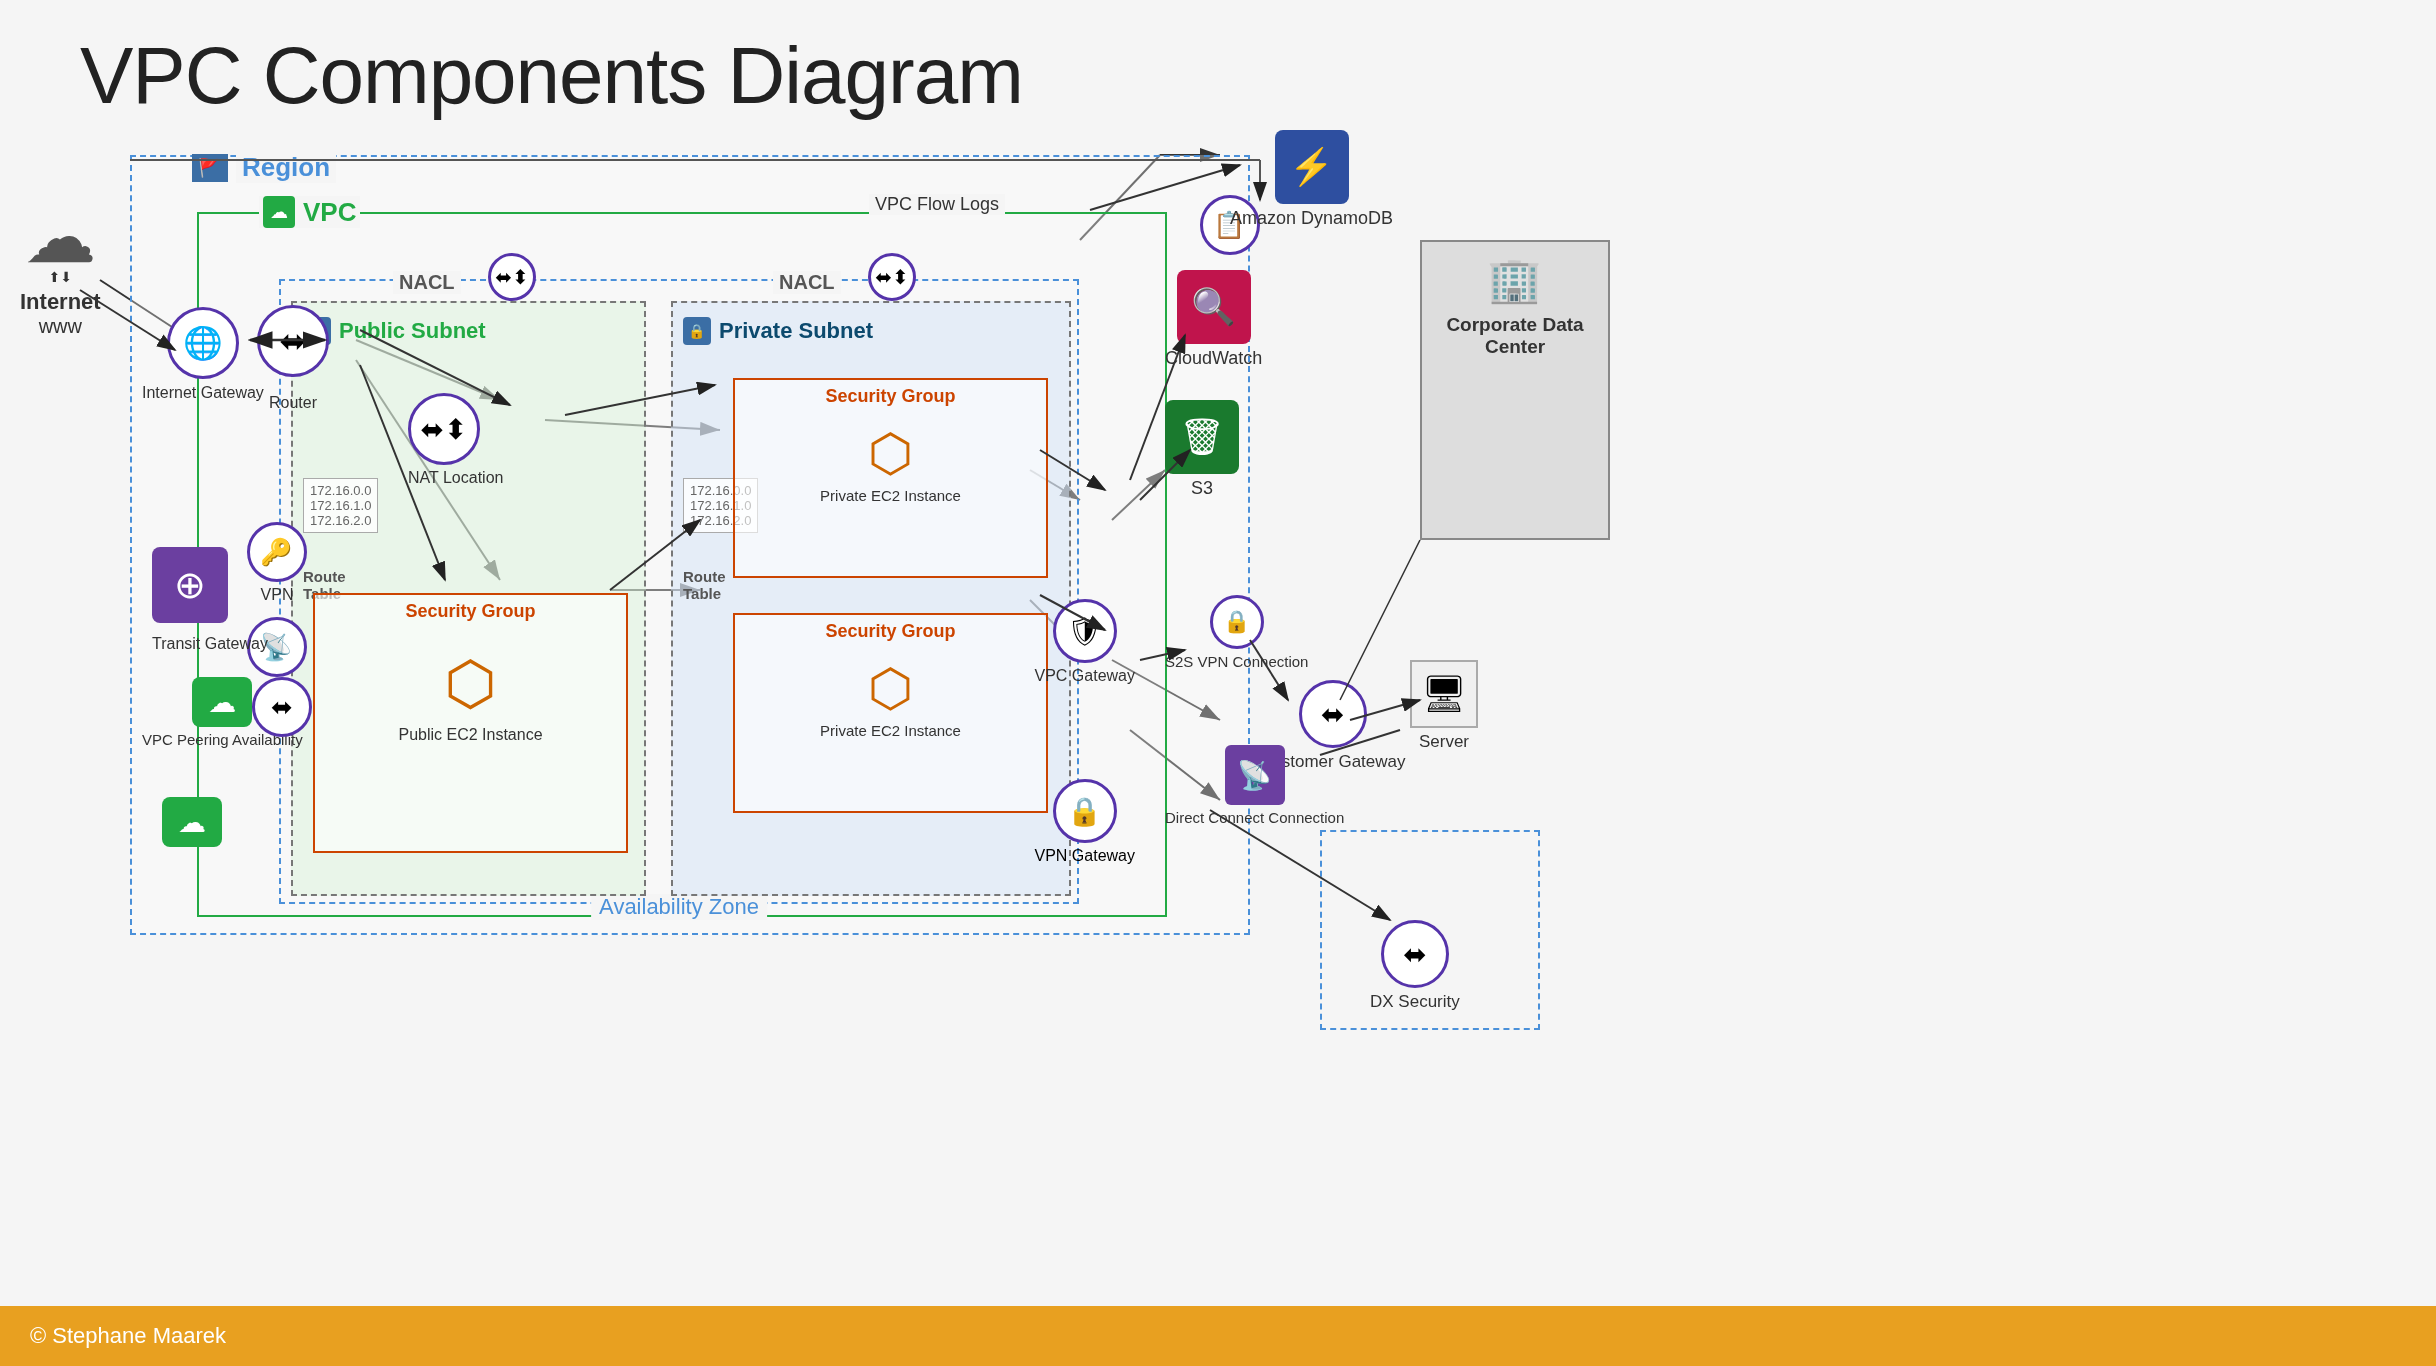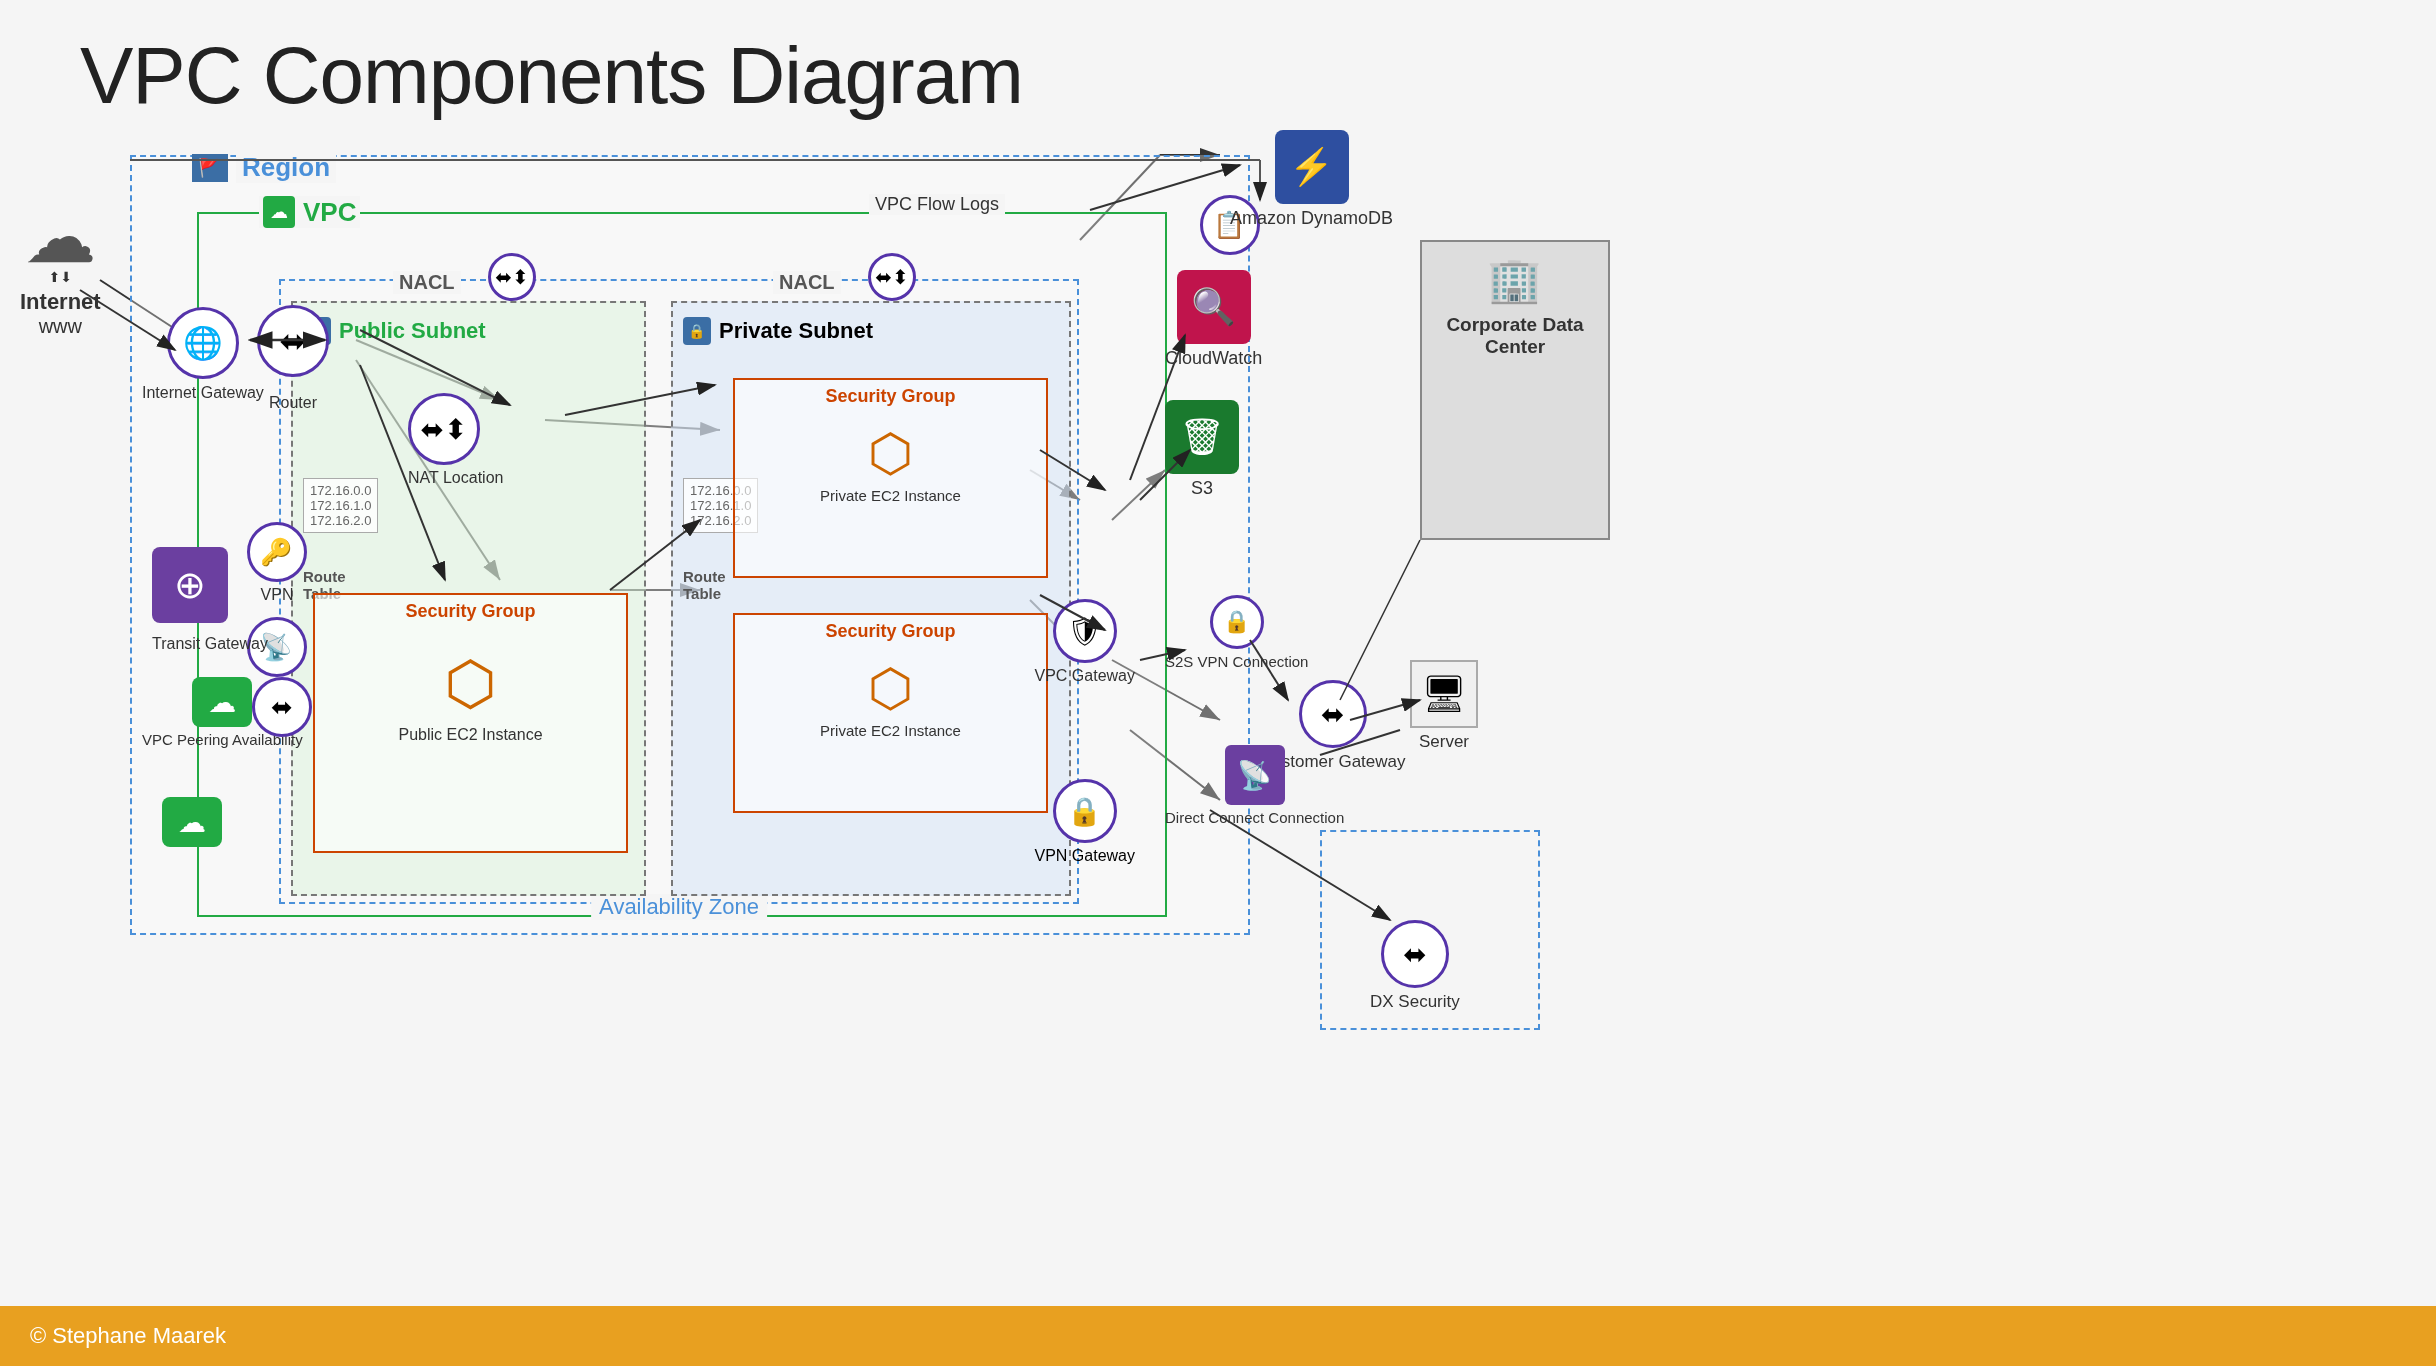--- a/index.html
+++ b/index.html
@@ -243,21 +243,21 @@
       </div>
 
       <div style="position:absolute;top:20px;left:390px;width:400px;height:595px;border:2px dashed #777;background:rgba(210,225,245,0.5);">
 
         <div style="position:absolute;top:-32px;left:100px;font-size:20px;color:#555;font-weight:600;background:#f5f5f5;padding:0 6px;">NACL</div>
 
         <div style="position:absolute;top:-50px;left:195px;width:48px;height:48px;border-radius:50%;border:3px solid #5533aa;background:white;display:flex;align-items:center;justify-content:center;font-size:20px;">⬌⬍</div>
 
         <div style="position:absolute;top:14px;left:10px;display:flex;align-items:center;gap:8px;">
           <div style="width:28px;height:28px;background:#3b6ea5;border-radius:4px;display:flex;align-items:center;justify-content:center;color:white;font-size:14px;">🔒</div>
-          <span style="font-size:22px;color:#000000;font-weight:700;">Private Subnet</span>
+          <span style="font-size:22px;color:#0c4a6e;font-weight:700;">Private Subnet</span>
         </div>
 
         <div style="position:absolute;top:175px;left:10px;background:rgba(255,255,255,0.8);border:1px solid #aaa;padding:4px 6px;">
           <div style="font-size:13px;color:#666;">172.16.0.0</div>
           <div style="font-size:13px;color:#666;">172.16.1.0</div>
           <div style="font-size:13px;color:#666;">172.16.2.0</div>
         </div>
         <div style="position:absolute;top:265px;left:10px;font-size:15px;color:#555;font-weight:600;">Route<br>Table</div>
 
         <div style="position:absolute;top:75px;left:60px;width:315px;height:200px;border:2px solid #cc4400;background:rgba(255,255,255,0.6);">

